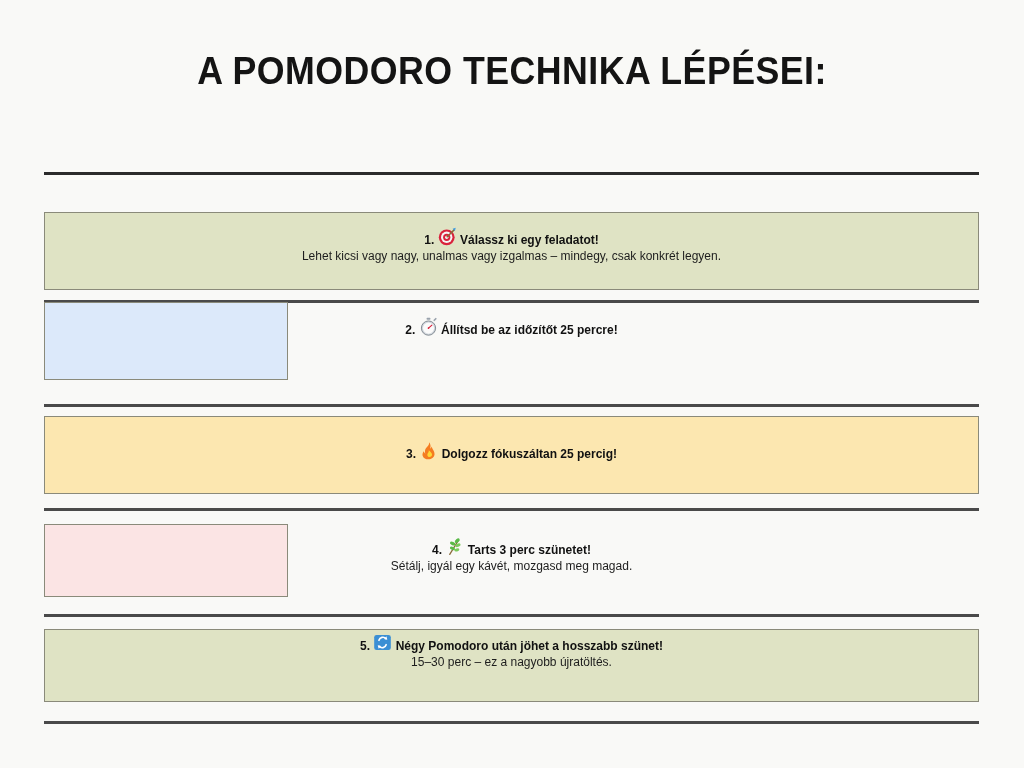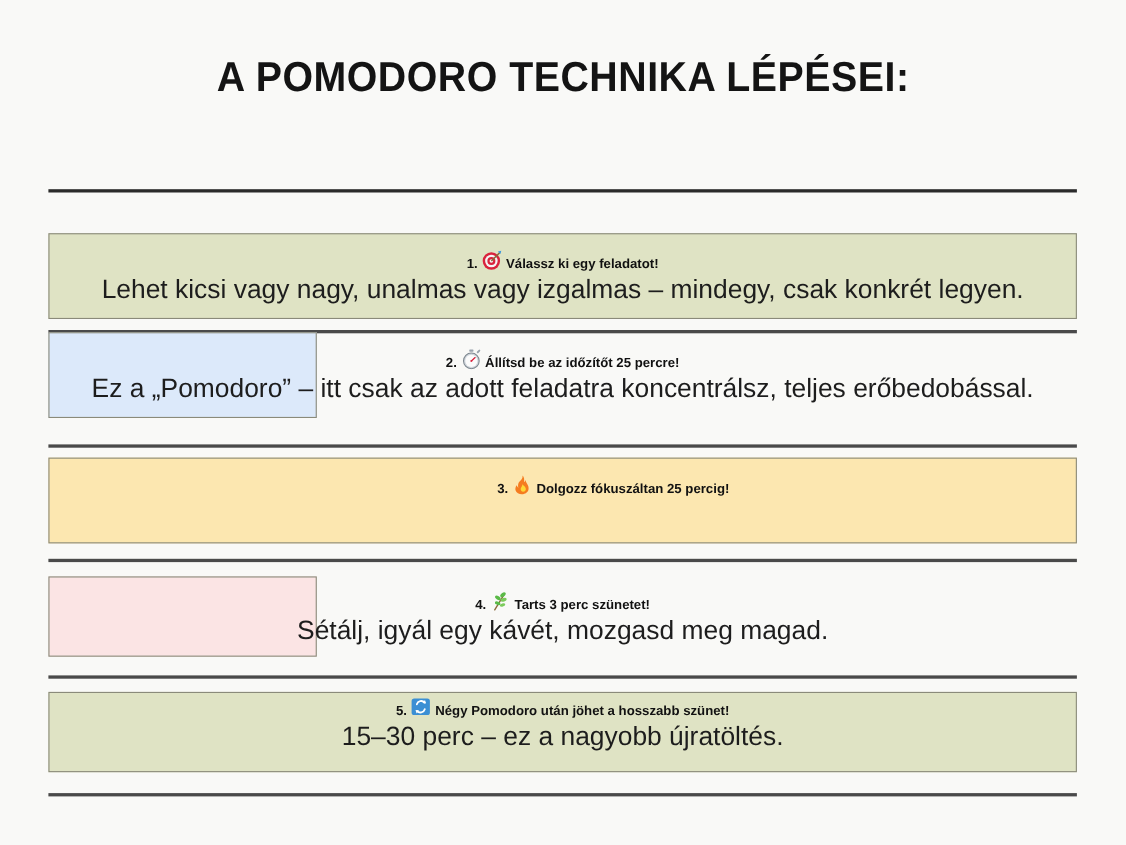--- a/index.html
+++ b/index.html
@@ -79,21 +79,21 @@
     font-family: "Liberation Sans", sans-serif;
     font-size: 12px;
     font-weight: bold;
     color: #111111;
     line-height: 1.35;
     white-space: nowrap;
   }
 
   .subline {
     font-family: "Liberation Sans", sans-serif;
-    font-size: 24px;
+    font-size: 12px;
     font-weight: normal;
     color: #1d1d1d;
     line-height: 1.35;
     white-space: nowrap;
   }
 
   .emoji {
     font-family: "DejaVu Sans", sans-serif;
     font-size: 18px;
     display: inline-block;
@@ -144,29 +144,28 @@
             <rect x="9.6" y="0.8" width="4.8" height="2.6" rx="0.8" fill="#9aa3ad"></rect>
             <line x1="19.3" y1="4.1" x2="21.2" y2="2.2" stroke="#9aa3ad" stroke-width="2.2" stroke-linecap="round"></line>
             <circle cx="12" cy="14" r="9" fill="#d0d6dc" stroke="#7e878f" stroke-width="1.2"></circle>
             <circle cx="12" cy="14" r="7" fill="#fbfbfb"></circle>
             <line x1="12" y1="14" x2="16.3" y2="10.2" stroke="#d9223c" stroke-width="1.5" stroke-linecap="round"></line>
             <circle cx="12" cy="14" r="1.1" fill="#d9223c"></circle>
           </svg>
         </span>
         <span>Állítsd be az időzítőt 25 percre!</span>
       </div>
-      <div class="subline">Ez a „Pomodoro” – itt csak az adott feladatra koncentrálsz, teljes erőbedobással.</div>
     </div>
   </div>
 
   <div class="rule thin" style="top:404px;"></div>
 
   <div class="row" style="top:416px; height:78px;">
     <div class="block" style="width: 935px; height: 78px; background: rgb(252, 231, 176);"></div>
-    <div class="card-text" style="padding-top:15px;margin-left:46px;">
+    <div class="card-text" style="padding-top:25px;">
       <div class="headline">
         <span>3.</span>
         <span class="emoji">
           <svg width="19" height="19" viewBox="0 0 24 24">
             <path d="M12.6 1.5 C13.4 6 9.6 6.9 8.2 10 C6.9 12.9 8 16 8 16 C6.6 14.8 6 12.9 6 12.9 C4.4 15 4.2 17 4.6 18.6 C5.5 21.8 8.7 23.2 11.9 23.2 C15.8 23.2 19.2 21 19.6 17.2 C20.1 12.7 16.6 10.5 16.1 6.9 C15.3 9.1 14.2 9.4 14.2 9.4 C15.1 6 14.5 3.3 12.6 1.5 Z" fill="#f57c20"></path>
             <path d="M12.3 11.6 C12.8 14.1 11 14.7 10.6 16.6 C10.2 18.6 11.6 20.3 13.3 20.3 C15.2 20.3 16.5 19 16.5 17.2 C16.5 14.9 14.4 13.6 12.3 11.6 Z" fill="#fdd835"></path>
           </svg>
         </span>
         <span>Dolgozz fókuszáltan 25 percig!</span>
       </div>

